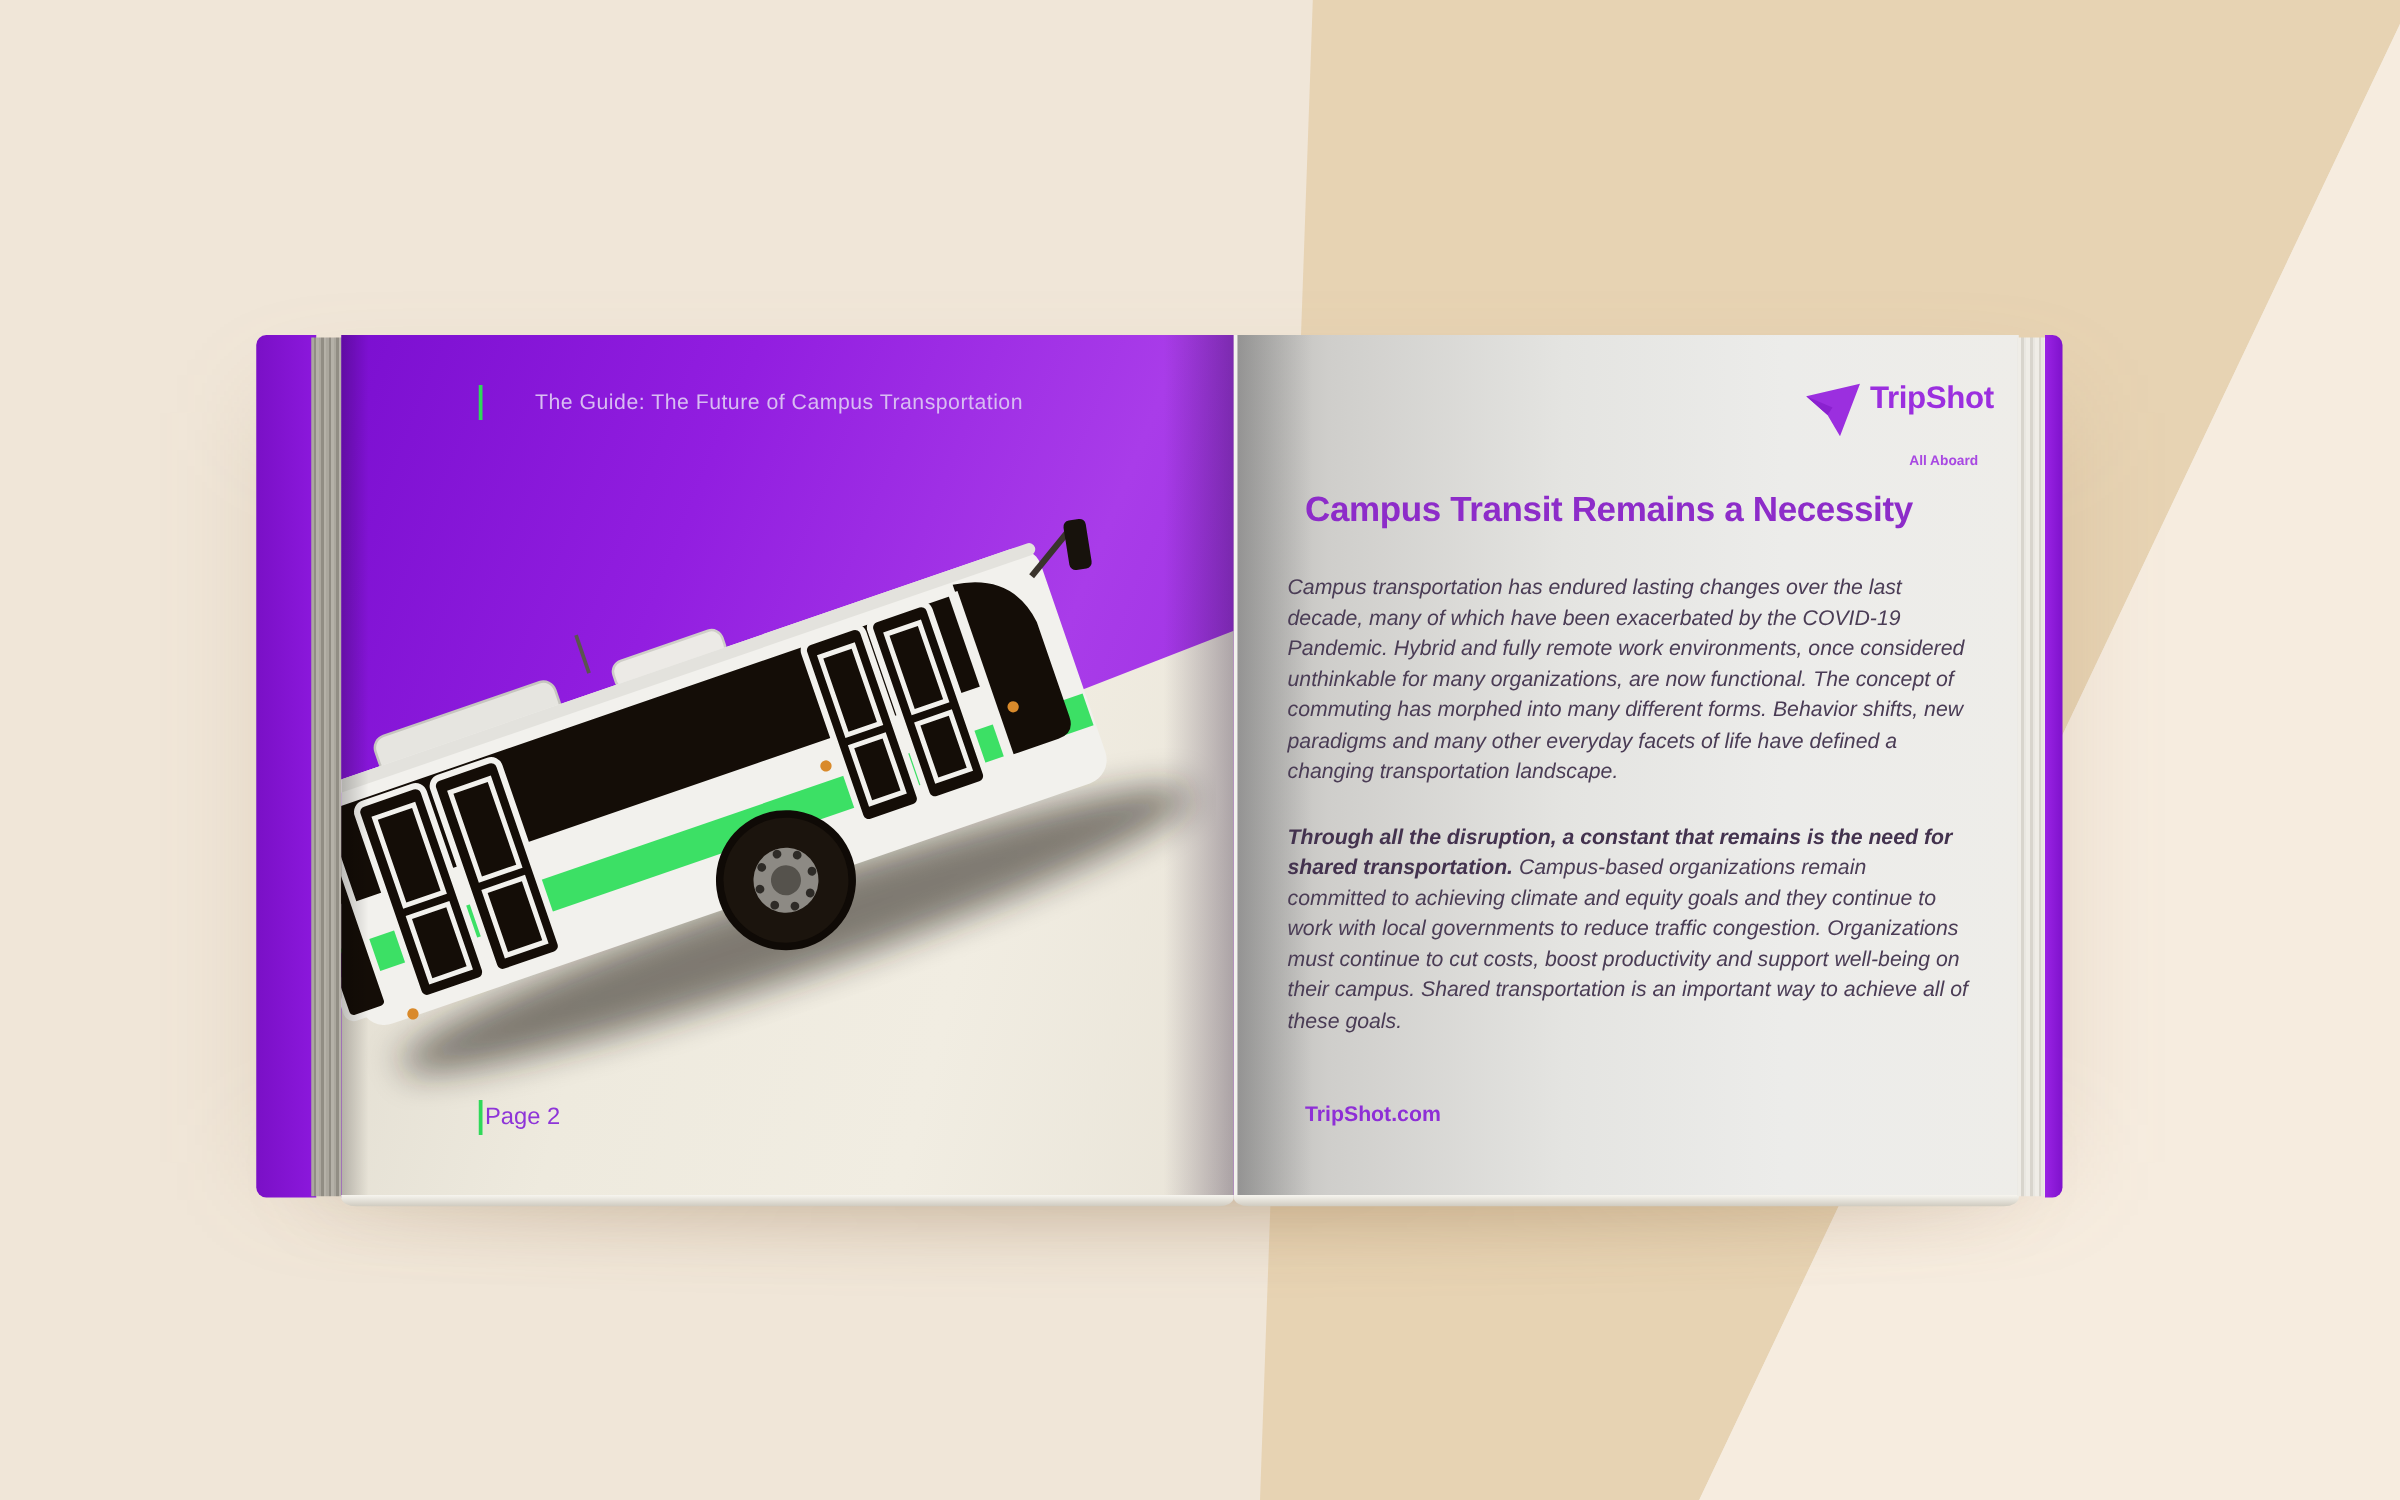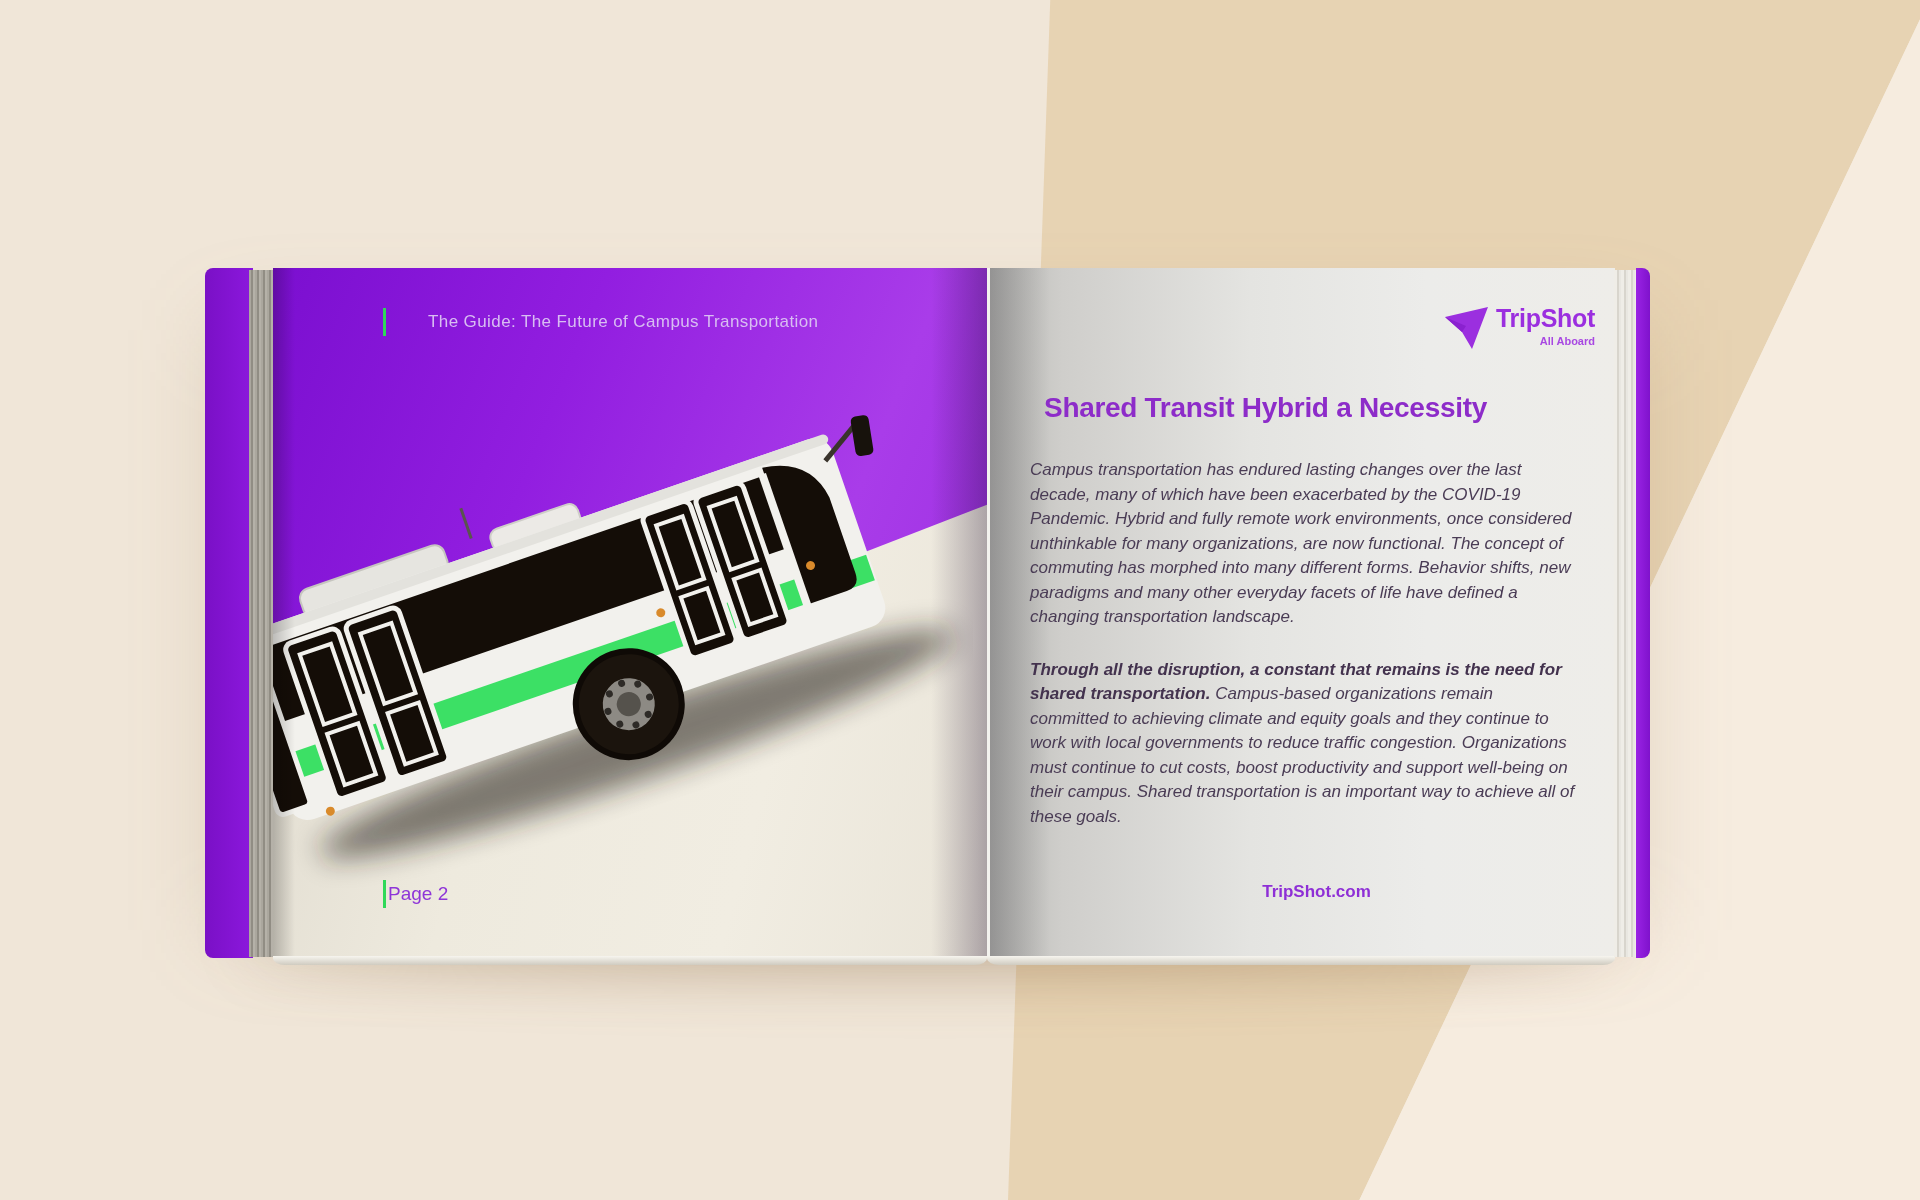--- a/index.html
+++ b/index.html
@@ -56,33 +56,33 @@
   
   .page-right { position:absolute; left:782px; top:0; width:628px; height:100%; overflow:hidden;
                 background:linear-gradient(to right,#b7b7b3 0%,#cfcecb 12%,#e4e4e1 42%,#ecECe9 70%,#eeede9 100%);
                 background:linear-gradient(to right,#b7b7b3 0%,#cfcecb 12%,#e4e4e1 42%,#ececе9 70%,#eeede9 100%);
                 background:linear-gradient(to right,#b7b7b3 0%,#cfcecb 12%,#e4e4e1 42%,#ececea 70%,#eeede9 100%); }
   .page-right .curl { position:absolute; left:0; top:0; bottom:0; width:3px; background:#f3f2ee; }
   .page-right .gutter-shade { position:absolute; left:3px; top:0; bottom:0; width:60px;
                 background:linear-gradient(to right, rgba(40,38,48,0.25), rgba(40,38,48,0)); }
 
   .logo { position:absolute; left:456px; top:38px; display:flex; align-items:flex-start; gap:7px; }
-  .logo-text-block { display:flex; flex-direction:column; align-items:flex-end; }
+  .logo-text-block { display:flex; flex-direction:column; align-items:center;gap:28px; }
   .logo-name { color:#9b2fdf; font-size:25px; font-weight:bold; letter-spacing:-0.3px; line-height:1; }
   .logo-tagline { color:#a848e2; font-size:11px; font-weight:bold; margin-top:4px;margin-left:19px; }
 
   .rp-title { position:absolute; left:57px; top:124px; width:552px; white-space:nowrap;
               color:#8d2cc9; font-size:28px; font-weight:bold; letter-spacing:-0.3px; }
 
   .rp-body { position:absolute; left:43px; top:190px; width:545px;
              color:#4a3c55; font-size:17px; line-height:24.5px;font-style:italic; }
   .rp-body p + p { margin-top:28px; }
   .rp-body b { font-weight:bold; color:#43324e; }
 
-  .rp-footer { position:absolute; left:57px; top:614px; width:545px; text-align:center;
+  .rp-footer { position:absolute; left:57px; top:614px; width:545px; text-align:left;
                color:#8e2fd6; font-size:17px; font-weight:bold; }
 
   
   .edge-bottom { position:absolute; height:9px; bottom:-7px;
                  background:linear-gradient(#f7f5ef,#cfcbc0);
                  border-radius:0 0 12px 12px / 0 0 7px 7px; }
   .edge-bottom.left  { left:68px;  width:714px; }
   .edge-bottom.right { left:782px; width:628px; }
 </style>
 </head>
@@ -195,21 +195,21 @@
       <svg width="46" height="44" viewBox="0 0 46 44">
         <path d="M2,11 L45,1 L29,43 L19,26 Z" fill="#9b2fdf"></path>
         <path d="M2,11 L23,20 L19,26 Z" fill="#8a21cf"></path>
       </svg>
       <div class="logo-text-block">
         <div class="logo-name">TripShot</div>
         <div class="logo-tagline">All Aboard</div>
       </div>
     </div>
 
-    <h1 class="rp-title">Shared Transit Hybrid a Necessity</h1>
+    <h1 class="rp-title">Campus Transit Remains a Necessity</h1>
 
     <div class="rp-body">
       <p>Campus transportation has endured lasting changes over the last decade, many of which have been exacerbated by the COVID-19 Pandemic. Hybrid and fully remote work environments, once considered unthinkable for many organizations, are now functional. The concept of commuting has morphed into many different forms. Behavior shifts, new paradigms and many other everyday facets of life have defined a changing transportation landscape.</p>
       <p><b>Through all the disruption, a constant that remains is the need for shared transportation.</b> <span>Campus-based organizations remain committed to achieving climate and equity goals and they continue to work with local governments to reduce traffic congestion. Organizations must continue to cut costs, boost productivity and support well-being on their campus. Shared transportation is an important way to achieve all of these goals.</span></p>
     </div>
 
     <div class="rp-footer">TripShot.com</div>
   </div>
 
   <div class="edge-bottom left"></div>

